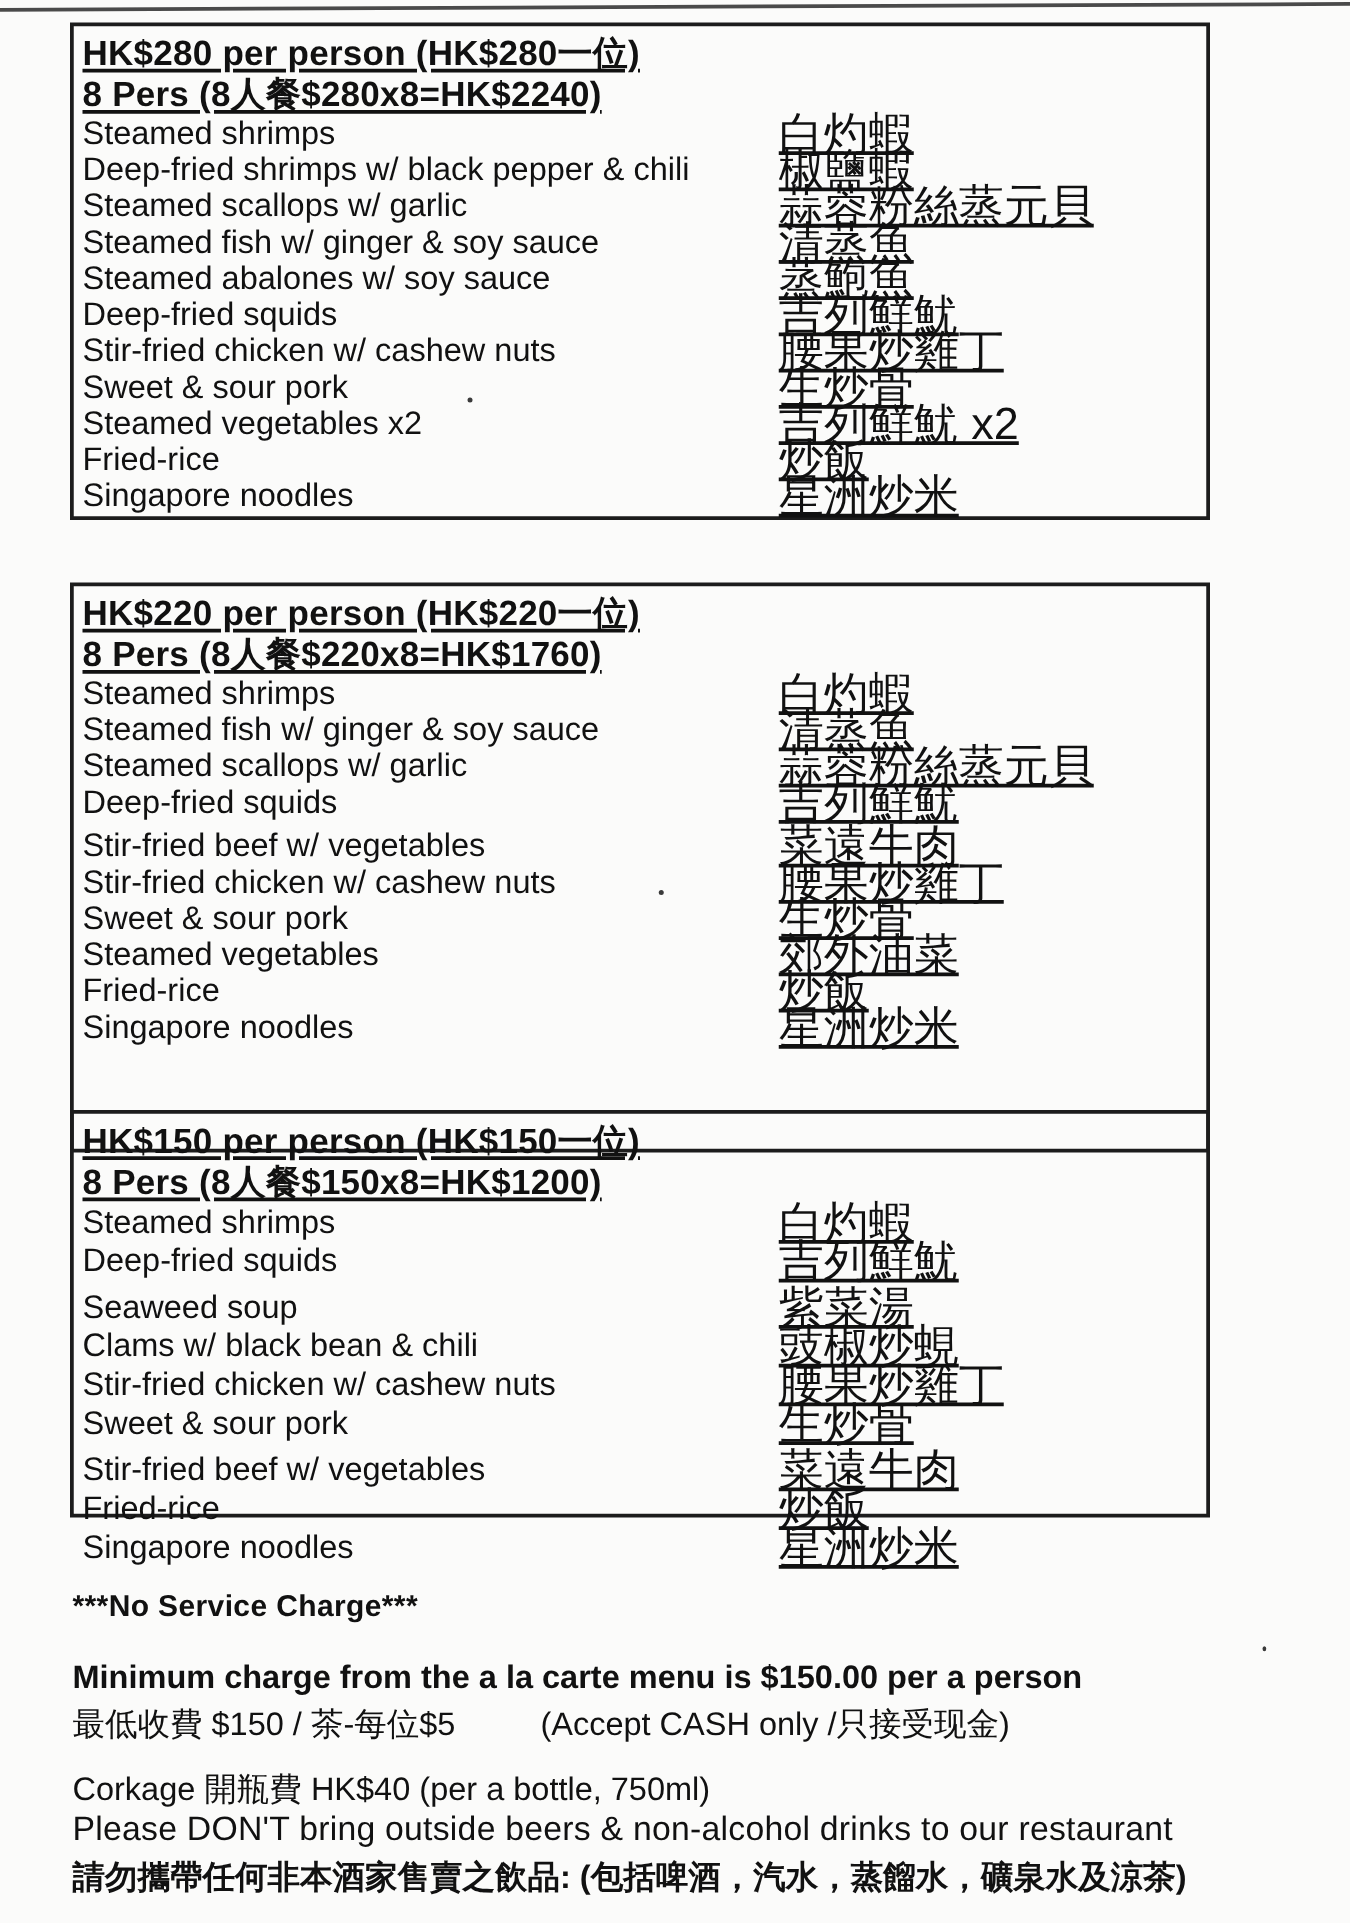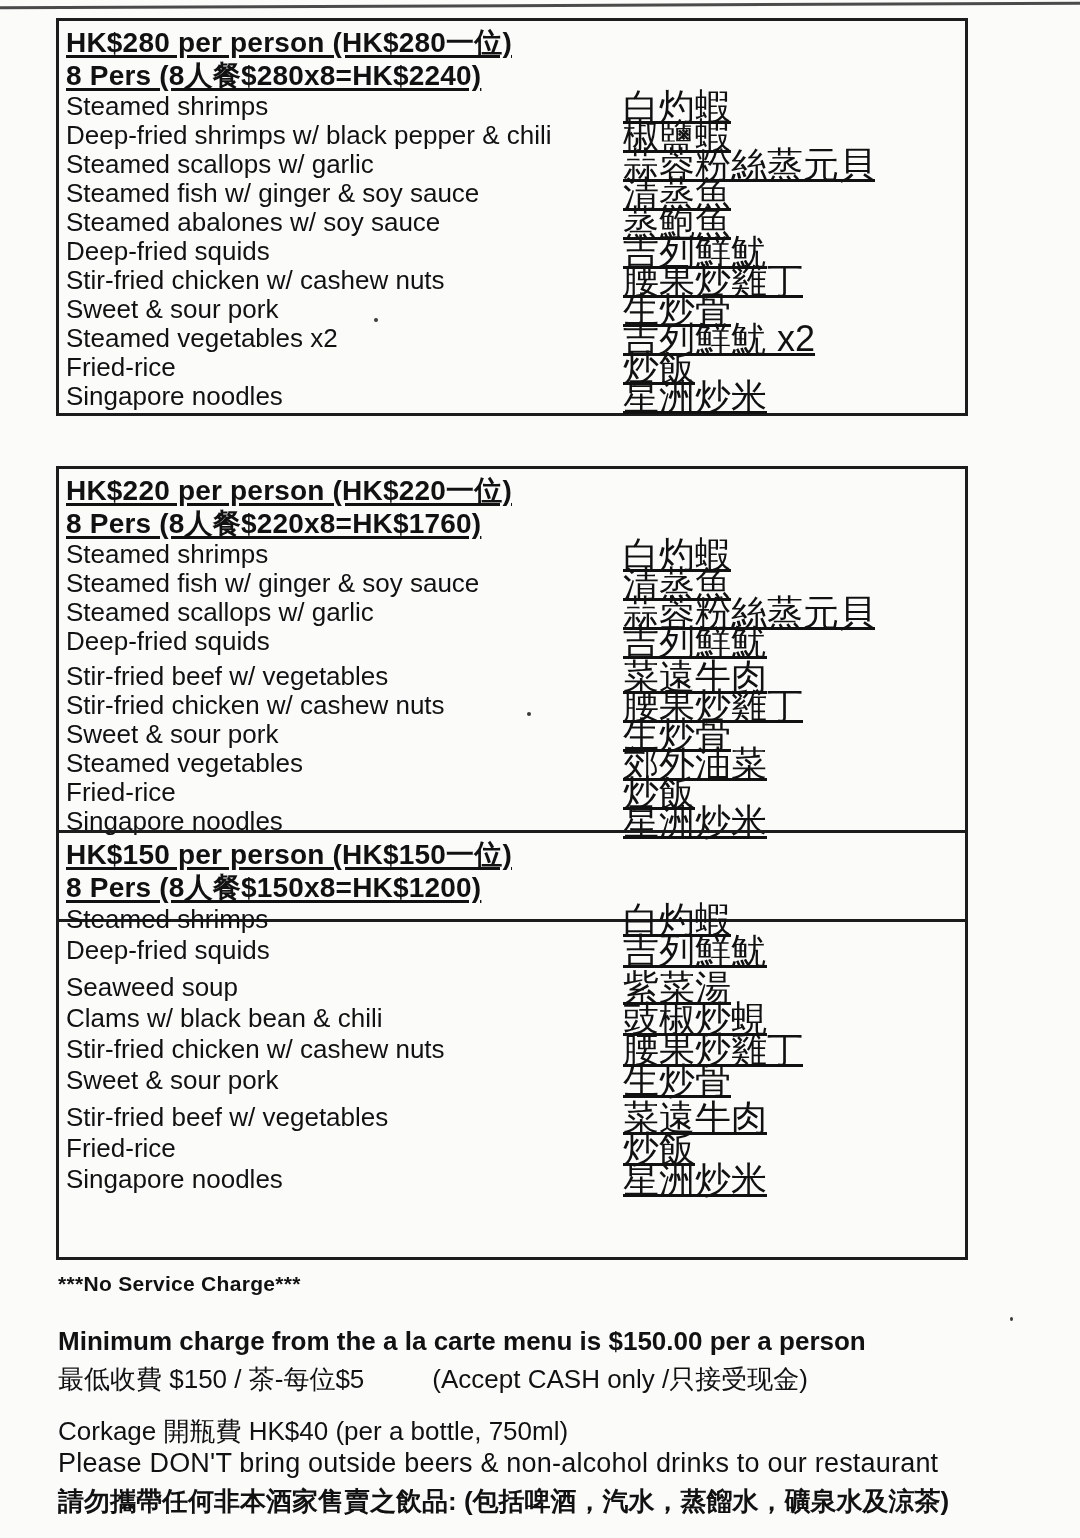--- a/index.html
+++ b/index.html
@@ -15,39 +15,39 @@
     background:#2a2a2a;transform:rotate(-0.25deg);opacity:.85;
   }
   .speck{position:absolute;background:#3a3a3a;border-radius:50%;}
   .menu-box{
     position:absolute;left:56px;width:912px;
     border:3px solid #1c1c1c;box-sizing:border-box;
     padding:5px 0 0 7px;background:transparent;
   }
   .b1{top:18px;height:398px;}
   .b2{top:466px;height:456px;}
-  .b3{top:830px;height:430px;}
+  .b3{top:888px;height:326px;}
   .menu-title{
     font-size:28px;font-weight:700;line-height:33px;
     text-decoration:underline;
     text-decoration-thickness:2.5px;
     text-underline-offset:3px;
     letter-spacing:.2px;
     white-space:nowrap;
   }
   .rows{margin-top:0;}
   .row{
     display:grid;grid-template-columns:557px auto;
     line-height:29px;font-size:26px;white-space:nowrap;
   }
   .b3 .row{line-height:31px;}
   .row.gap{margin-top:6px;}
   .row .zh{font-size:36px;text-decoration:underline;}
   .footer-line{position:absolute;left:58px;white-space:nowrap;}
-  .no-service{top:1272px;font-size:21px;font-weight:700;letter-spacing:.3px;}
+  .no-service{top:1272px;font-size:24px;font-weight:700;letter-spacing:.3px;}
   .min-charge{top:1326px;font-size:26px;font-weight:700;}
   .min-charge-zh{top:1362px;font-size:26px;}
   .min-charge-zh .zhpart{font-weight:500;}
   .min-charge-zh .cash{font-weight:400;margin-left:68px;}
   .corkage{top:1414px;font-size:26px;font-weight:400;}
   .dont-bring{top:1448px;font-size:27px;font-weight:400;letter-spacing:.2px;}
   .dont-bring-zh{top:1484px;font-size:26px;font-weight:700;}
 </style>
 </head>
 <body>

